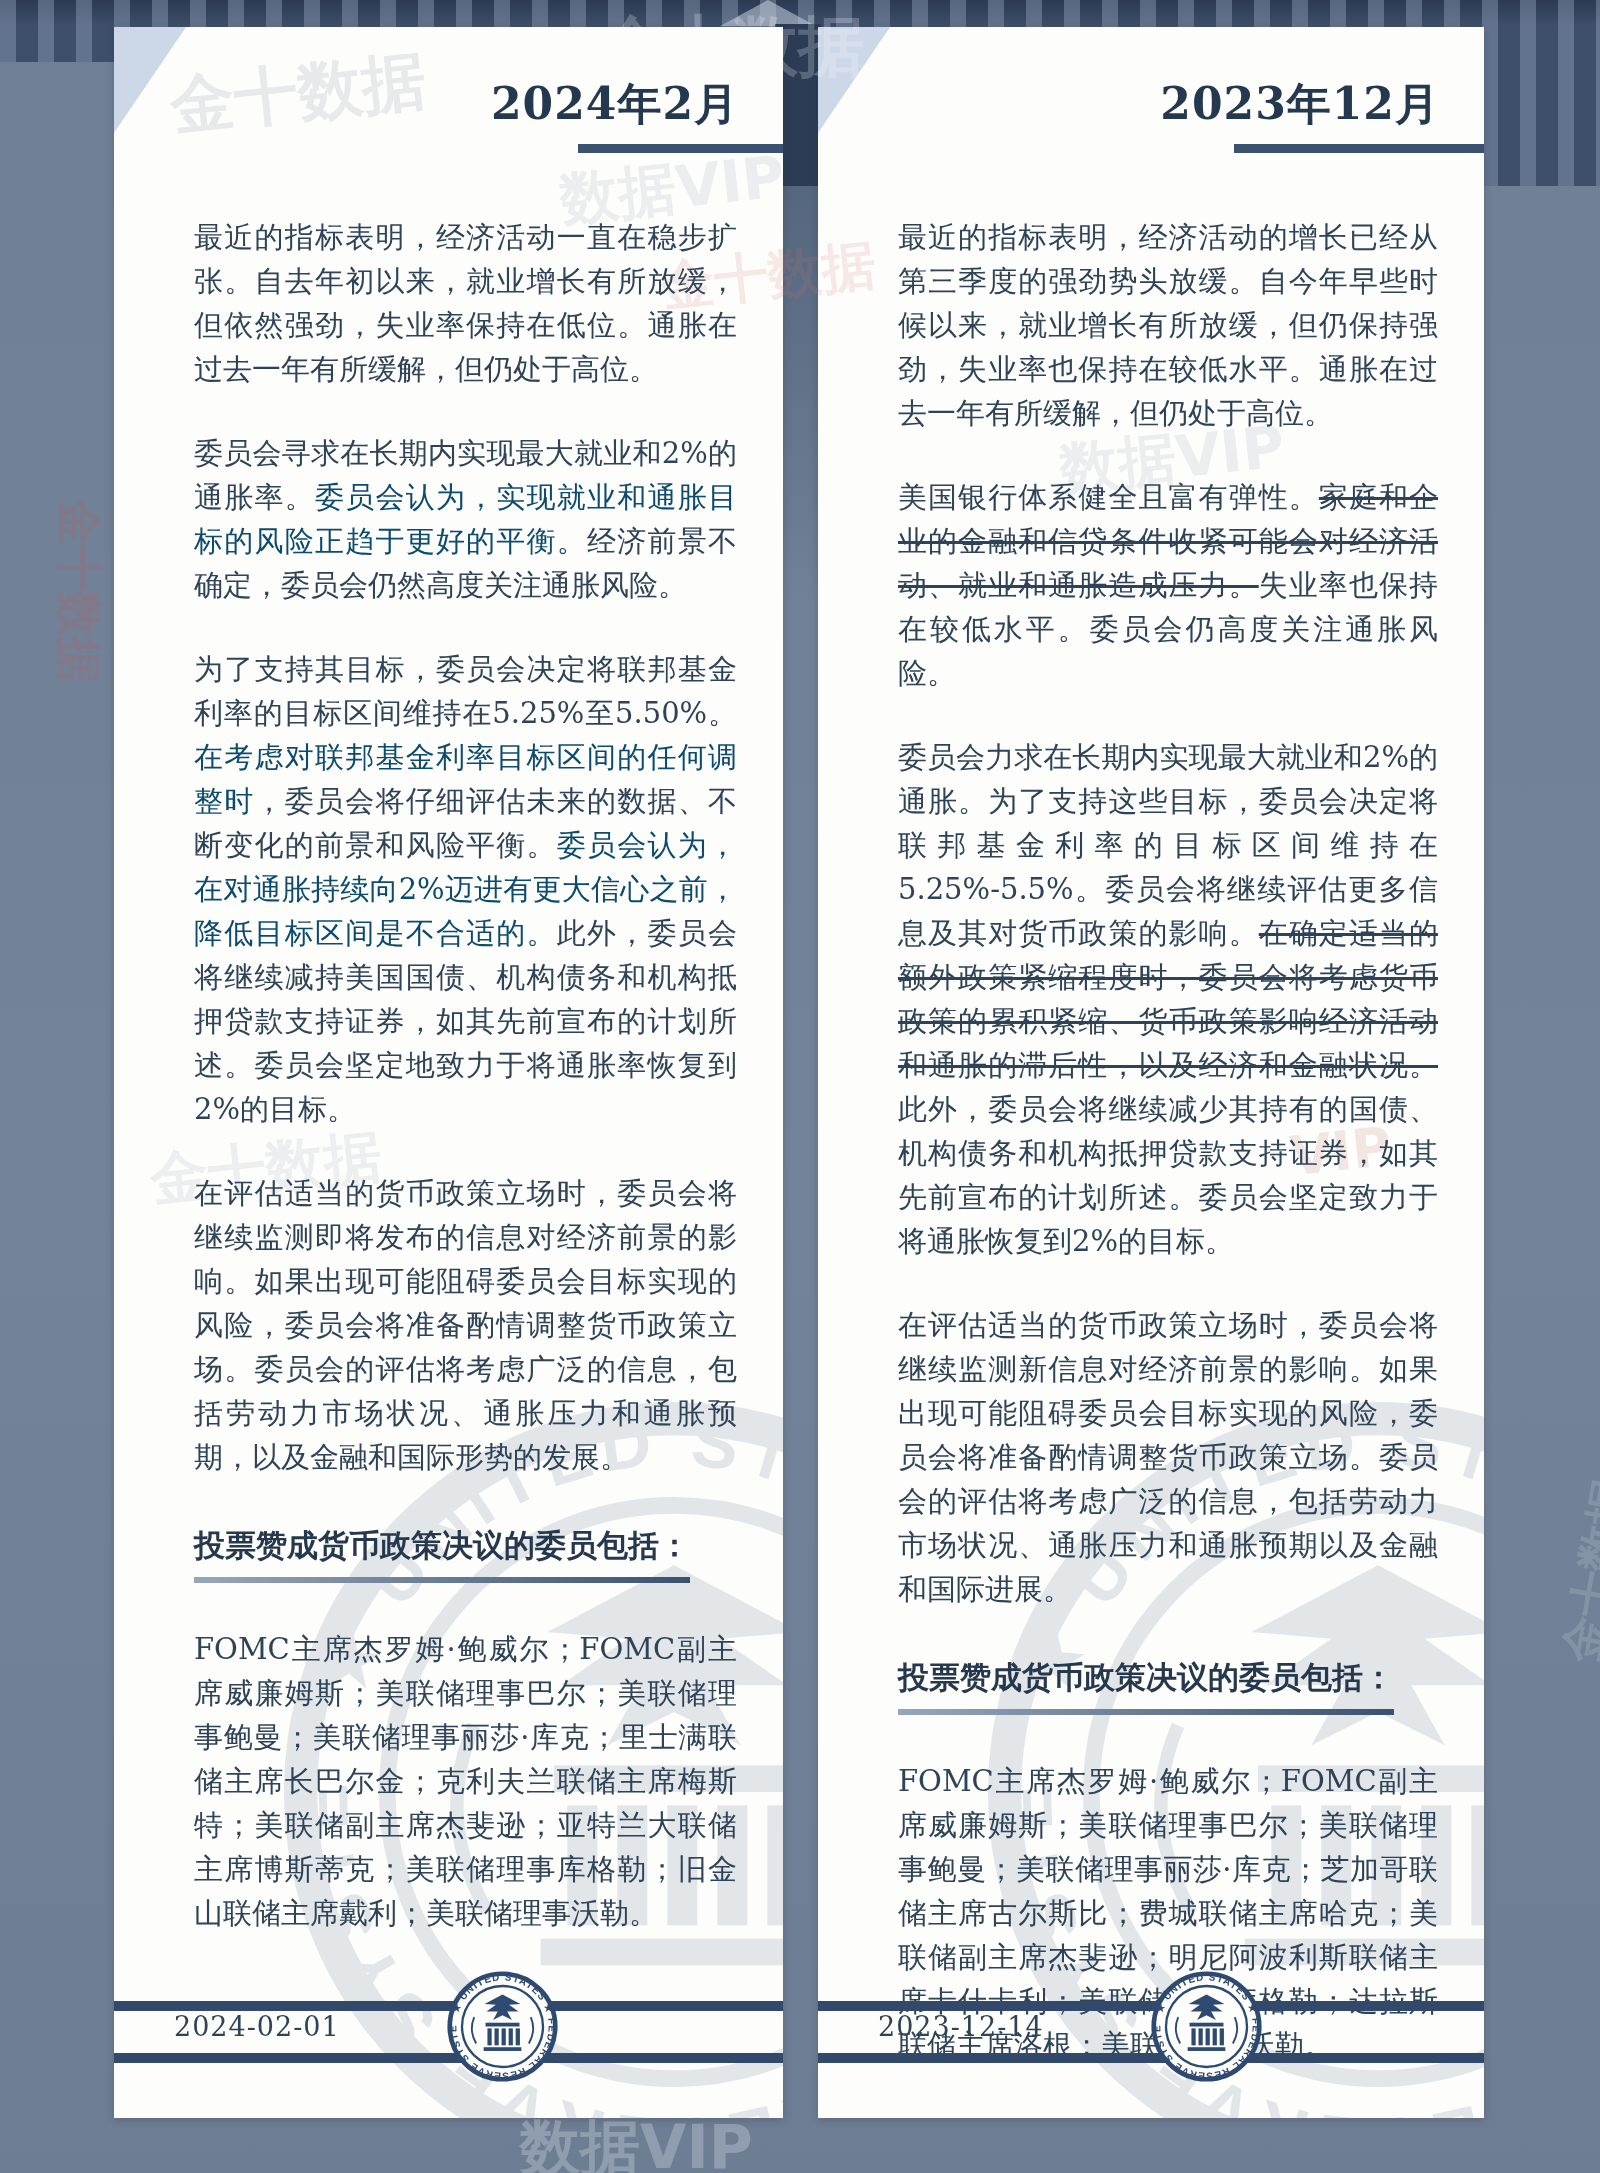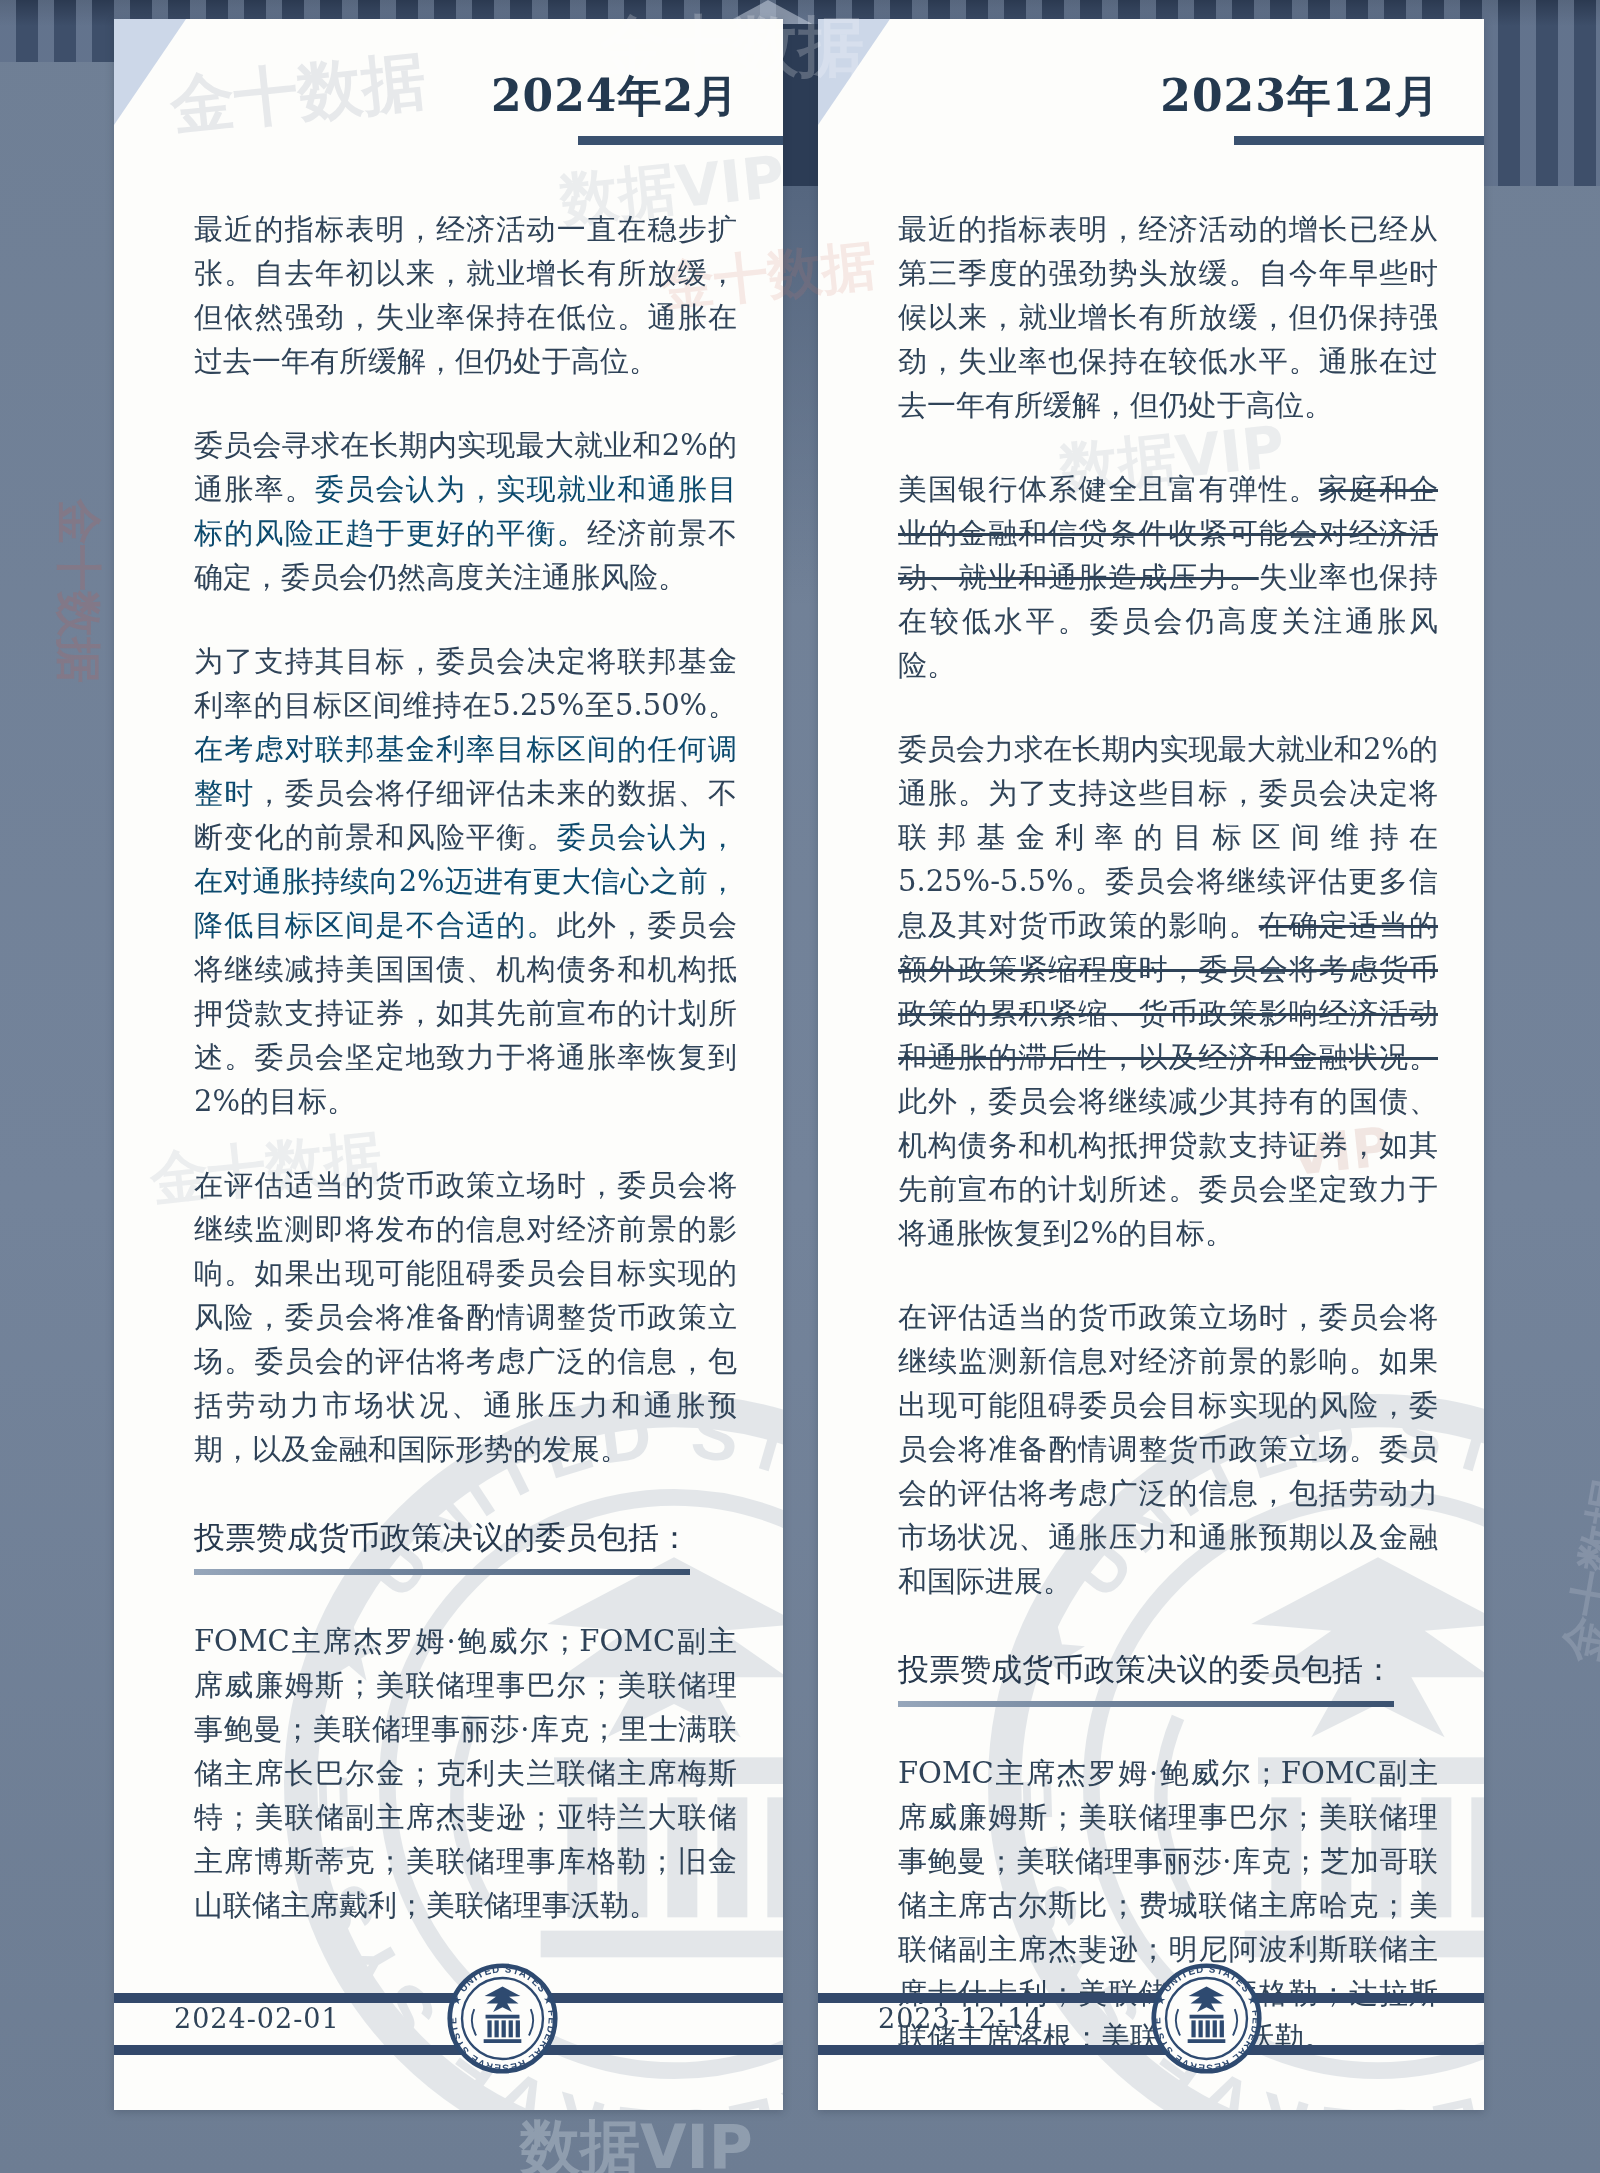--- a/index.html
+++ b/index.html
@@ -12,36 +12,36 @@
           repeating-linear-gradient(90deg, rgba(158,174,198,.38) 0 16px, rgba(62,79,106,0) 16px 38px),
           linear-gradient(180deg, rgba(28,40,60,.55) 0, rgba(28,40,60,0) 26px);}
   .band-left{left:0;width:570px;height:62px;}
   .band-right{left:570px;width:1030px;height:186px;}
   .pediment{position:absolute;left:150px;top:0;width:96px;height:26px;background:rgba(196,206,221,.55);
             clip-path:polygon(50% 0,100% 100%,0 100%);}
   .door{position:absolute;left:205px;top:24px;width:46px;height:162px;background:#2c3c55;}
   .gap-shade{position:absolute;left:783px;top:186px;width:35px;height:420px;
              background:linear-gradient(180deg,#55667f 0%,rgba(111,127,149,0) 100%);}
   
-  .card{position:absolute;top:19px;width:669px;height:2091px;background:#fdfdfb;overflow:hidden;
+  .card{position:absolute;top:27px;width:669px;height:2091px;background:#fdfdfb;overflow:hidden;
         box-shadow:0 2px 8px rgba(30,42,60,.25);}
   .card-left{left:114px;}
   .card-right{left:818px;width:666px;}
   .corner-triangle{position:absolute;left:0;top:0;width:72px;height:106px;background:#ccd7e8;
                    clip-path:polygon(0 0,100% 0,0 100%);}
   .card-title{position:absolute;top:48px;right:44px;margin:0;font-size:44px;font-weight:700;
               color:#24394f;letter-spacing:1px;}
   .title-bar{position:absolute;top:117px;right:0;height:9px;background:#3a516f;}
   .card-left .title-bar{width:205px;}
   .card-right .title-bar{width:250px;}
   .card-body{position:relative;padding:188px 46px 0 80px;z-index:2;}
   .para{margin:0 0 40px 0;font-size:29px;line-height:44px;color:#2f4358;text-align:justify;}
   .seg-highlight{color:#0c4a6e;}
   .seg-strike{text-decoration:line-through;text-decoration-thickness:2.5px;}
-  .voters-heading{display:inline-block;margin:6px 0 44px 0;font-size:31px;font-weight:400;color:#26384d;
+  .voters-heading{display:inline-block;margin:6px 0 44px 0;font-size:31px;font-weight:700;color:#26384d;
                   padding-bottom:10px;border-bottom:6px solid;
                   border-image:linear-gradient(90deg,#97a7bb,#3a516f) 1;}
   
   .date-band{position:absolute;left:0;top:1974px;width:100%;height:62px;z-index:3;}
   .bar{position:absolute;left:0;width:100%;height:10px;background:#33496b;}
   .bar-top{top:0;} .bar-bottom{top:52px;}
   .date-text{position:absolute;left:60px;top:10px;font-size:27px;letter-spacing:1px;color:#2f4358;}
   .seal{position:absolute;left:332px;top:-31px;width:113px;height:113px;}
   .seal-big{position:absolute;left:160px;top:1365px;width:800px;height:800px;opacity:.12;z-index:1;}
   

